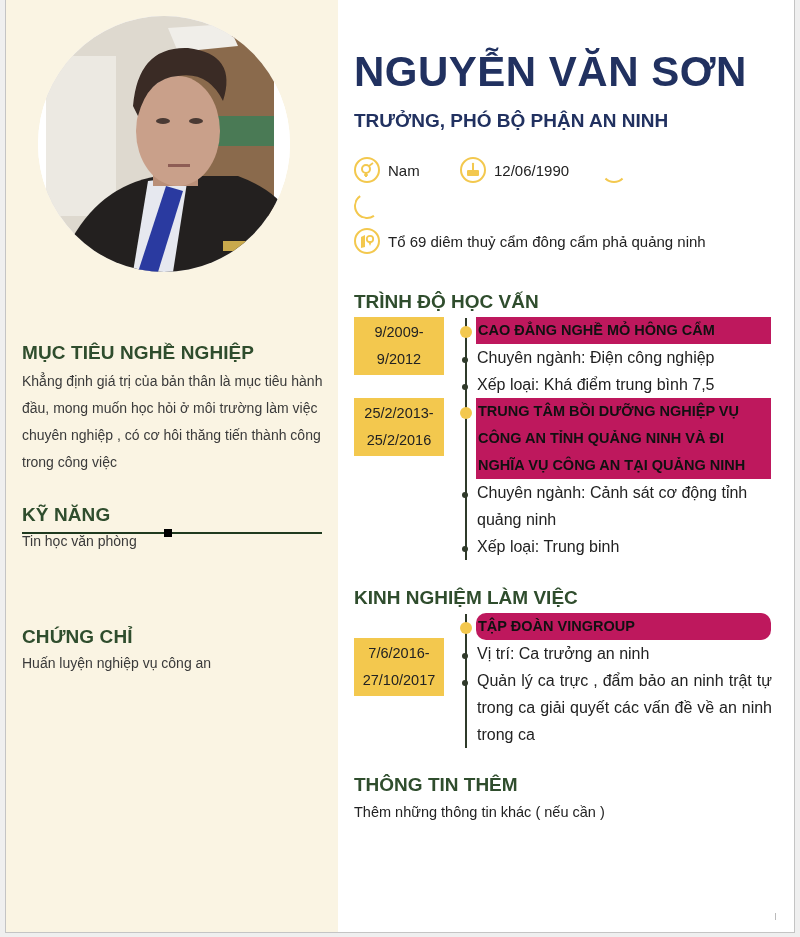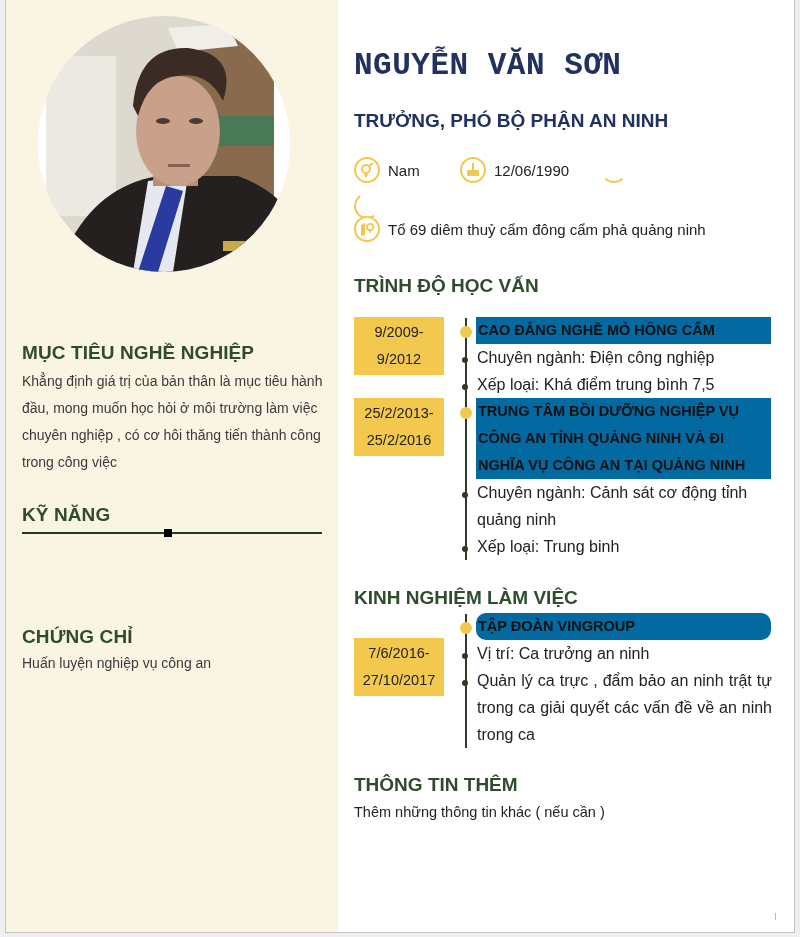--- a/index.html
+++ b/index.html
@@ -32,22 +32,22 @@
   .skill-bar {
     position: absolute; left: 16px; width: 300px; height: 2px; background: #1f3a1f;
   }
   .skill-knob {
     position: absolute; width: 8px; height: 8px; background: #000; top: -3px;
   }
 
   
   .main { position: absolute; left: 348px; top: 0; width: 420px; }
   .name {
-    position: absolute; left: 0; top: 48px; font-size: 31px; font-weight: bold;
-    color: #213160; letter-spacing: 0.5px; white-space: nowrap; font-family: Liberation Mono, monospace;
+    position: absolute; left: 0; top: 48px; font-size: 42px; font-weight: bold;
+    color: #213160; letter-spacing: 0.5px; white-space: nowrap;
   }
   .role {
     position: absolute; left: 0; top: 110px; font-size: 19px; font-weight: bold;
     color: #213160; white-space: nowrap;
   }
   .info-row { position: absolute; left: 0; display: flex; align-items: center; font-size: 15px; color: #222; white-space: nowrap; }
   .info-item { display: flex; align-items: center; }
   .icon-circle {
     width: 26px; height: 26px; border-radius: 50%; border: 2px solid #f3c84e;
     display: inline-flex; align-items: center; justify-content: center; margin-right: 8px;
@@ -61,21 +61,21 @@
 
   .sec-title {
     position: absolute; left: 0; font-size: 19px; font-weight: bold; color: #2f4d2d; white-space: nowrap;
   }
   .timeline-line { position: absolute; width: 2px; background: #2f3a2a; left: 111px; }
   .date-box {
     position: absolute; left: 0; width: 90px; background: #f3c84e; color: #222;
     font-size: 14.5px; line-height: 27px; text-align: center; padding: 2px 0;
   }
   .entry-title {
-    position: absolute; left: 122px; width: 295px; background: #0369a1; color: #111;
+    position: absolute; left: 122px; width: 295px; background: #be185d; color: #111;
     font-size: 14.5px; font-weight: bold; line-height: 27px; padding: 0 2px;
   }
   .entry-line {
     position: absolute; left: 123px; width: 295px; font-size: 16px; color: #222; line-height: 27px;
   }
   .entry-line.justify { text-align: justify; text-align-last: left; }
   .dot-big { position: absolute; left: 106px; width: 12px; height: 12px; border-radius: 50%; background: #f3c84e; }
   .dot-small { position: absolute; left: 108px; width: 6px; height: 6px; border-radius: 50%; background: #2f3a2a; }
 
   .extra-text { position: absolute; left: 0; font-size: 14.5px; color: #222; white-space: nowrap; }
@@ -117,20 +117,21 @@
       </svg>
     </div>
 
     <div class="side-section" style="top:294px;">
       <div class="side-title">MỤC TIÊU NGHỀ NGHIỆP</div>
       <div class="side-text">Khẳng định giá trị của bản thân là mục tiêu hành đầu, mong muốn học hỏi ở môi trường làm việc chuyên nghiệp , có cơ hôi thăng tiến thành công trong công việc</div>
     </div>
 
     <div class="side-section" style="top:456px;">
       <div class="side-title">KỸ NĂNG</div>
+      <div class="side-text" style="margin-top:2px;">Tin học văn phòng</div>
     </div>
     <div class="skill-bar" style="top:532px;">
       <div class="skill-knob" style="left:142px;"></div>
     </div>
 
     <div class="side-section" style="top:578px;">
       <div class="side-title">CHỨNG CHỈ</div>
       <div class="side-text" style="margin-top:2px;">Huấn luyện nghiệp vụ công an</div>
     </div>
   </div>
@@ -161,32 +162,32 @@
         </span>
         <span>12/06/1990</span>
       </div>
       <div class="icon-partial" style="margin-left:32px;"></div>
     </div>
 
     <div class="info-row" style="top:193px;">
       <div class="icon-partial" style="border-left-color:#f3c84e; transform:rotate(10deg);"></div>
     </div>
 
-    <div class="info-row" style="top:216px;align-items:center;">
+    <div class="info-row" style="top:228px;align-items:center;">
       <span class="icon-circle">
         <svg viewBox="0 0 16 16">
             <path d="M2,4 L6,2 L6,14 L2,15 Z" fill="#f3c84e"></path>
             <circle cx="11" cy="6" r="3.2" fill="none" stroke="#f3c84e" stroke-width="1.8"></circle>
             <path d="M9,8 L11,13 L13,8" fill="#f3c84e"></path>
           </svg>
       </span>
       <span>Tổ 69 diêm thuỷ cẩm đông cẩm phả quảng ninh</span>
     </div>
 
-    <div class="sec-title" style="top:275px;">TRÌNH ĐỘ HỌC VẤN</div>
+    <div class="sec-title" style="top:291px;">TRÌNH ĐỘ HỌC VẤN</div>
     <div class="timeline-line" style="top:318px; height:242px;"></div>
 
     <div class="date-box" style="top:317px;">
       <div>9/2009-</div>
       <div>9/2012</div>
     </div>
     <div class="dot-big" style="top:326px;"></div>
     <div class="entry-title" style="top:317px;">CAO ĐẲNG NGHỀ MỎ HÔNG CẨM</div>
     <div class="dot-small" style="top:357px;"></div>
     <div class="entry-line" style="top:344px;">Chuyên ngành: Điện công nghiệp</div>

